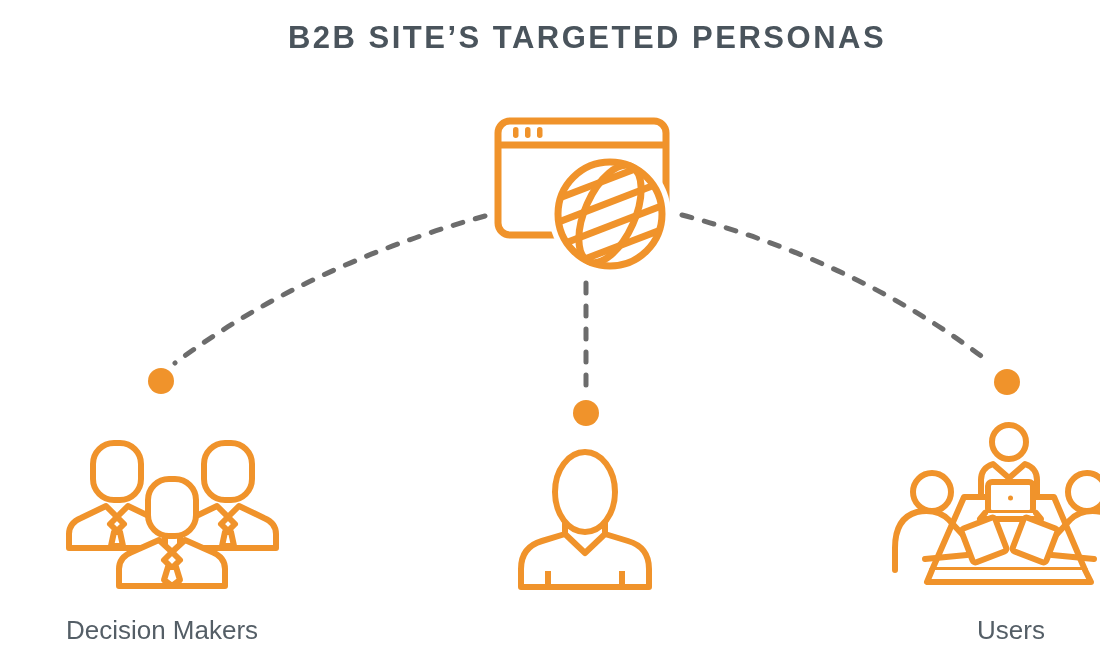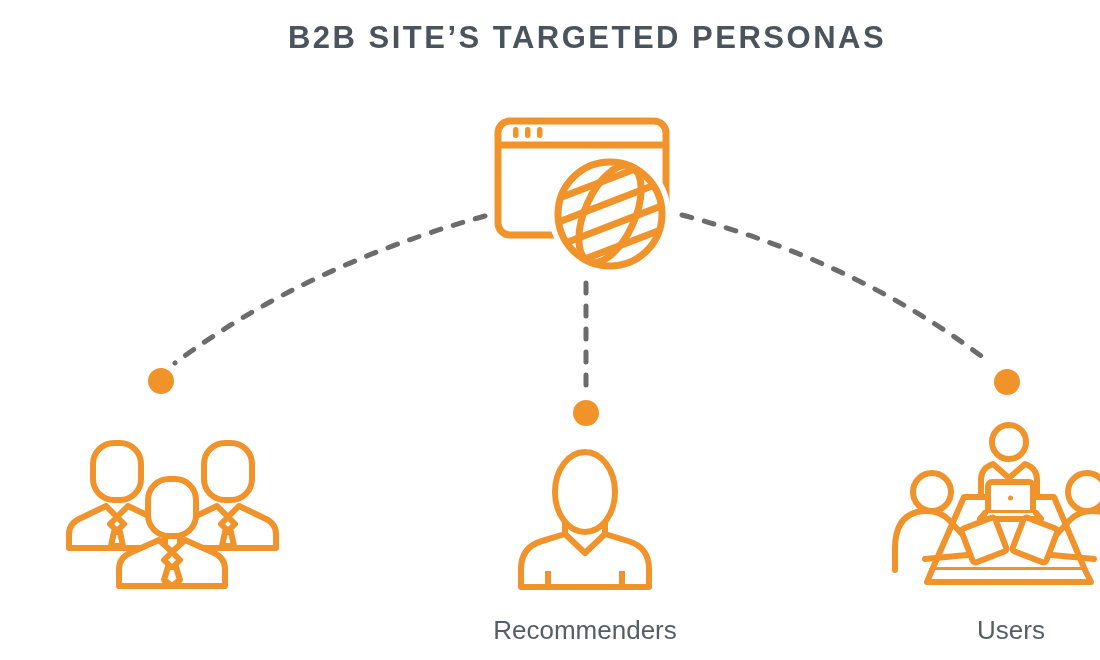--- a/index.html
+++ b/index.html
@@ -162,16 +162,16 @@
           <path d="M237,152 V130 Q237,100 215,94 Q195,90 183,102 L158,129" fill="none"></path>
           <path d="M207,141 L165,137" fill="none"></path>
           <g transform="translate(148,122) rotate(21)">
             <rect x="-18" y="-18" width="36" height="36" rx="3"></rect>
           </g>
         </g>
       </g>
     </svg>
   </div>
 
-  <div class="persona-label label-re">Recommenders</div>
+  <div class="persona-label label-dm">Decision Makers</div>
   <div class="persona-label label-us">Users</div>
 
 </div>
 
 </body></html>

